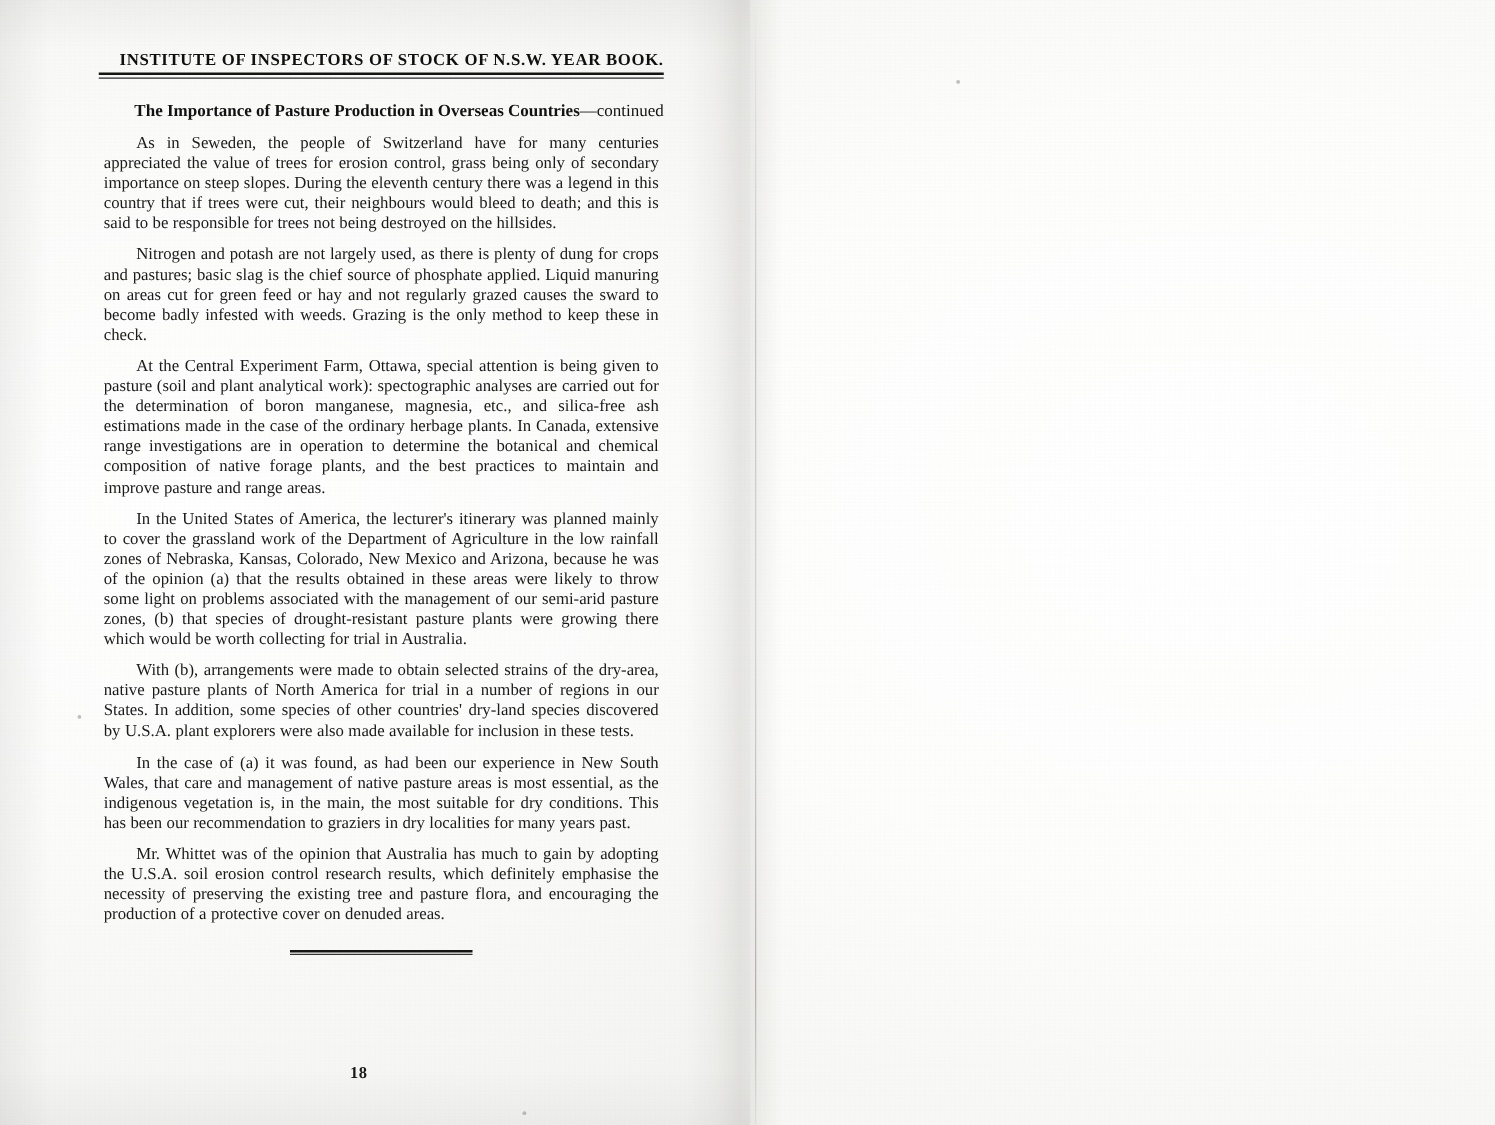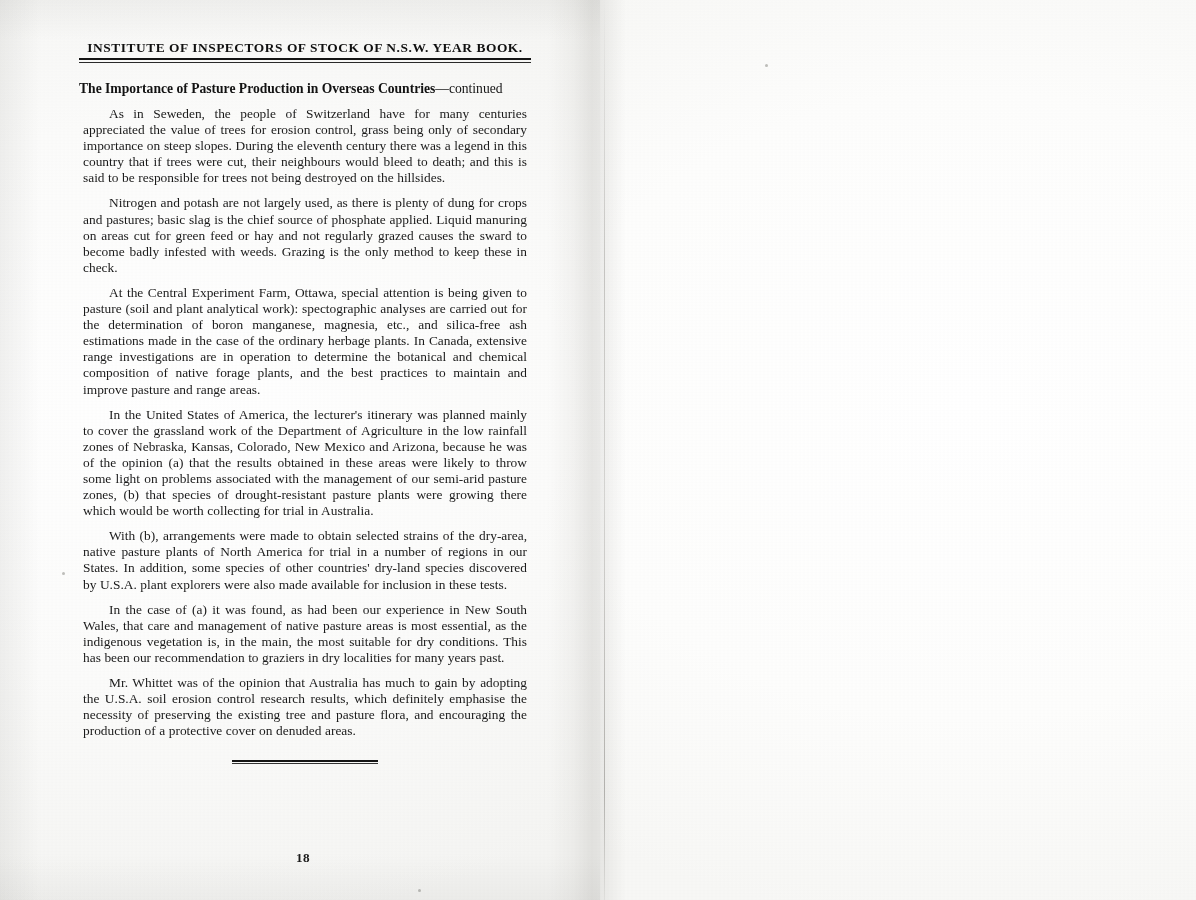--- a/index.html
+++ b/index.html
@@ -101,36 +101,37 @@
 
   .running-head {
     font-family: "Liberation Serif", serif;
     font-weight: bold;
     font-size: 13.4px;
     letter-spacing: .55px;
     text-align: center;
     white-space: nowrap;
     color: #101010;
   }
-  .content-left .running-head { text-align: center; }
+  .content-left .running-head { text-align: right; }
 
   .rule-double {
     margin-top: 2px;
     border-top: 2.4px solid #141414;
     border-bottom: 0.8px solid #2a2a2a;
     height: 1.6px;
     box-sizing: content-box;
   }
 
   .subhead {
     margin-top: 18px;
     font-size: 13.6px;
     line-height: 16.4px;
     font-weight: bold;
     color: #121212;
+    text-align: right;
   }
   .subhead .cont {
     font-weight: normal;
   }
   .subhead-2nd {
     display: block;
     padding-left: 26px;
     font-weight: normal;
   }
 
@@ -155,21 +156,21 @@
     border-bottom: 0.9px solid #333;
     height: 1.4px;
   }
   .folio {
     position: absolute;
     font-size: 13.2px;
     font-weight: bold;
     color: #1a1a1a;
     letter-spacing: .4px;
   }
-  .folio-left  { left: 296px; top: 850px; }
+  .folio-left  { left: 280px; top: 850px; }
 
   .speck {
     position: absolute;
     background: #8a8a85;
     border-radius: 50%;
     pointer-events: none;
     opacity: .55;
   }
 </style>
 </head>

